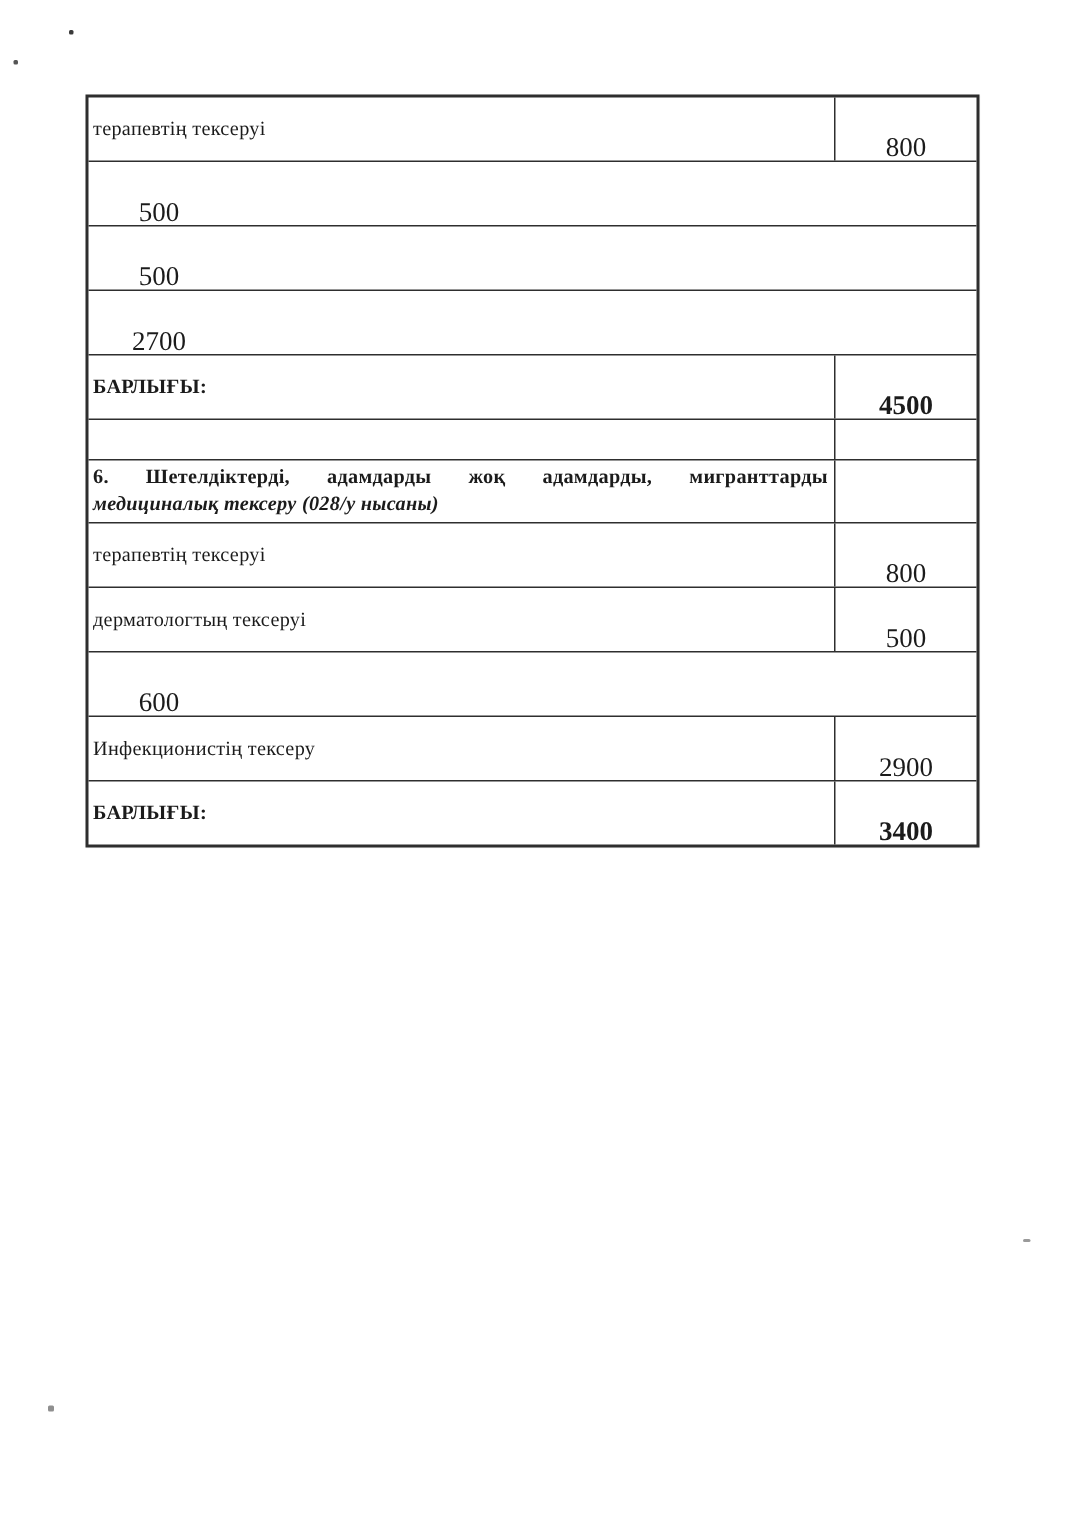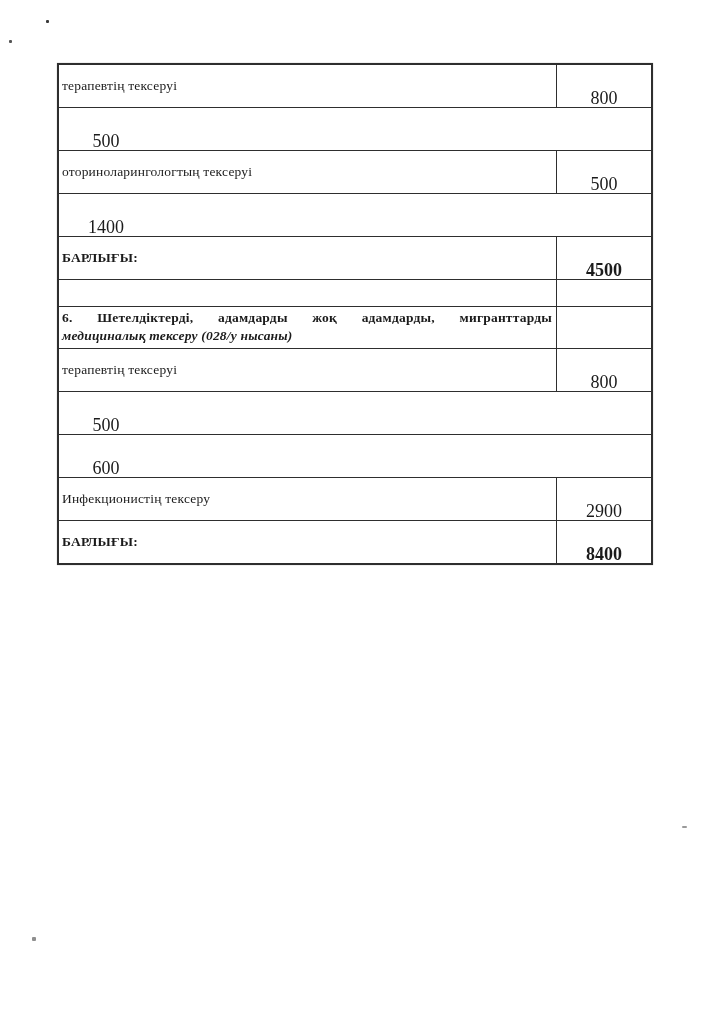--- a/index.html
+++ b/index.html
@@ -102,25 +102,24 @@
   <div class="doc-table">
 
     <div class="row">
       <div class="cell-label">терапевтің тексеруі</div>
       <div class="cell-value">800</div>
     </div>
     <div class="row">
       <div class="cell-value">500</div>
     </div>
     <div class="row">
-      <div class="cell-label">оториноларингологтың тексеруі</div>
       <div class="cell-value">500</div>
     </div>
     <div class="row">
-      <div class="cell-value">1400</div>
+      <div class="cell-value">2700</div>
     </div>
 
     <div class="row total">
       <div class="cell-label">БАРЛЫҒЫ:</div>
       <div class="cell-value">4500</div>
     </div>
 
     <div class="row spacer">
       <div class="cell-label"></div>
       <div class="cell-value"></div>
@@ -139,29 +138,30 @@
         <div class="hdr-line2">медициналық тексеру (028/у нысаны)</div>
       </div>
       <div class="cell-value"></div>
     </div>
 
     <div class="row">
       <div class="cell-label">терапевтің тексеруі</div>
       <div class="cell-value">800</div>
     </div>
     <div class="row">
+      <div class="cell-label">дерматологтың тексеруі</div>
       <div class="cell-value">500</div>
     </div>
     <div class="row">
       <div class="cell-value">600</div>
     </div>
     <div class="row">
       <div class="cell-label">Инфекционистің тексеру</div>
       <div class="cell-value">2900</div>
     </div>
 
     <div class="row total">
       <div class="cell-label">БАРЛЫҒЫ:</div>
-      <div class="cell-value">8400</div>
+      <div class="cell-value">3400</div>
     </div>
 
   </div>
 </div>
 
 </body></html>

